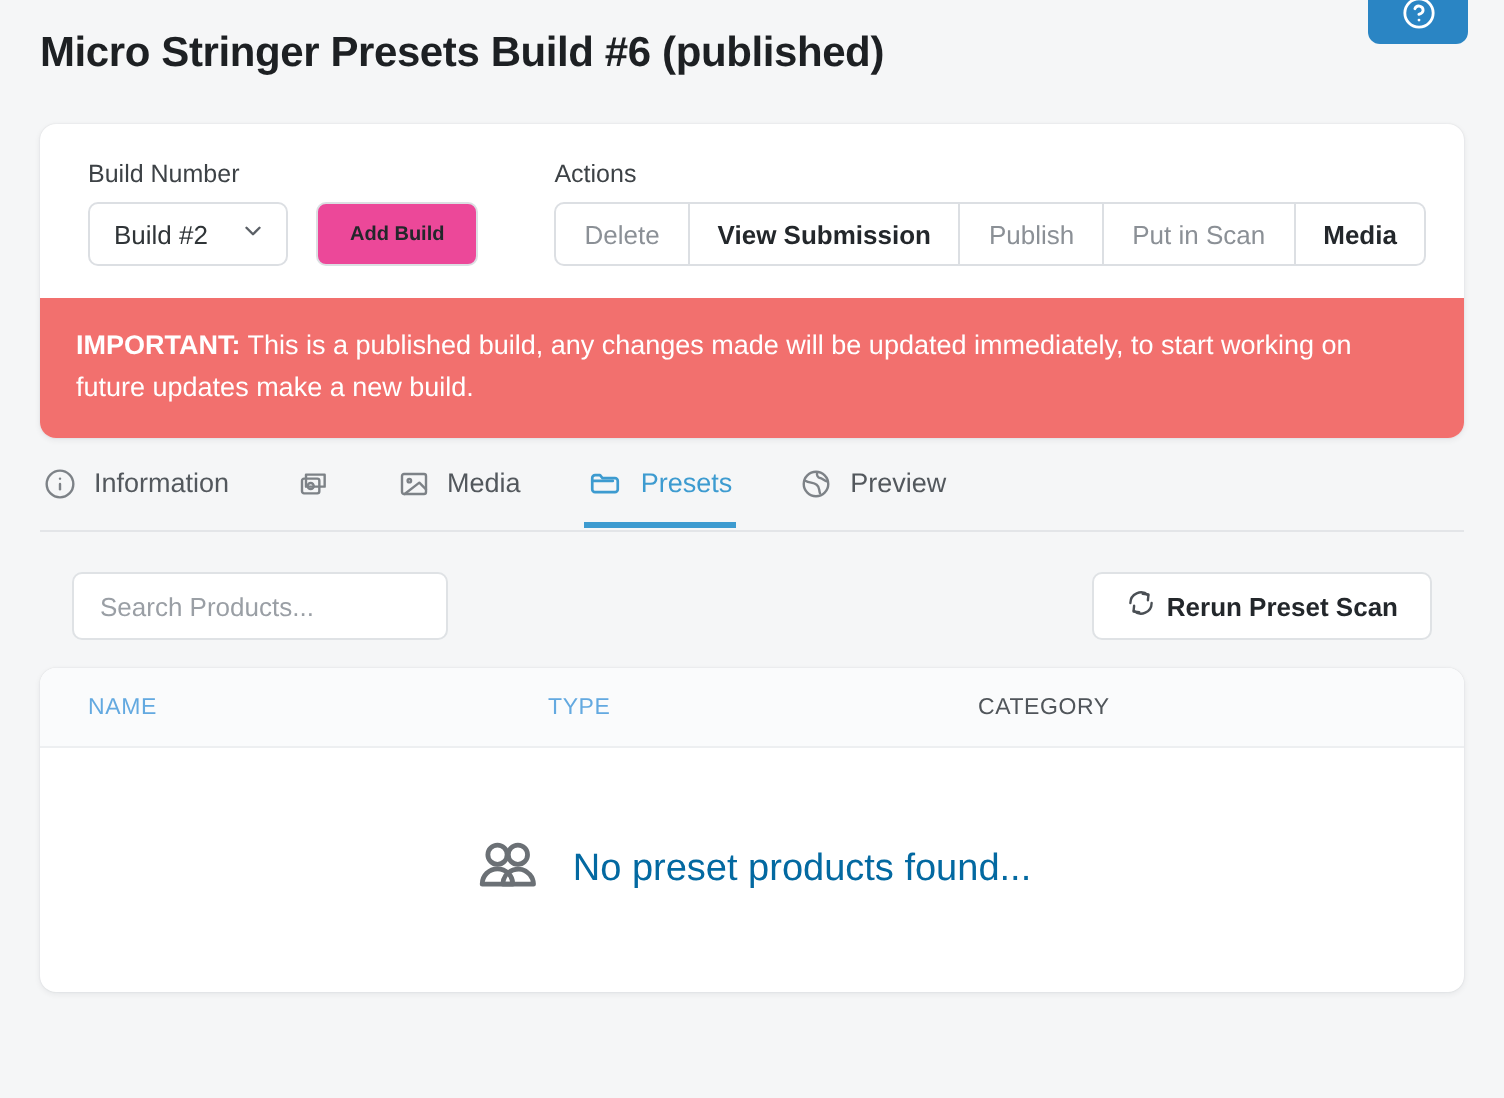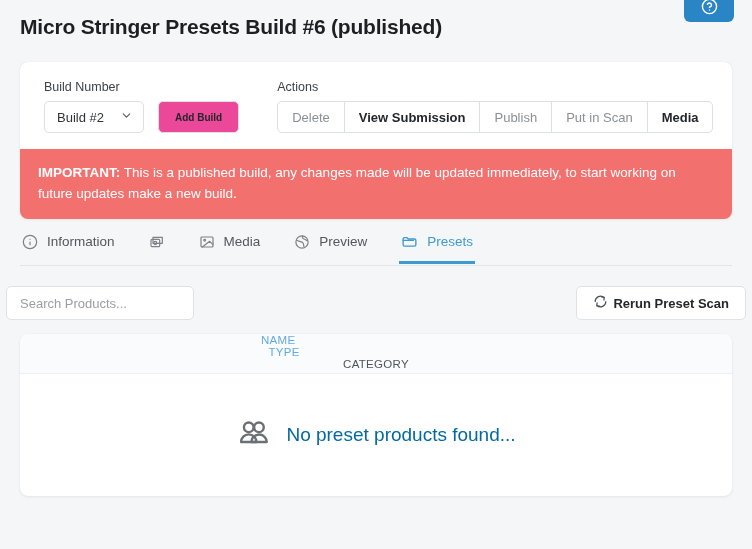--- a/index.html
+++ b/index.html
@@ -158,21 +158,21 @@
     margin-bottom: -1px;
     background: none;
     border-left: none; border-right: none; border-top: none;
     font-family: "Liberation Sans", sans-serif;
   }
   .tab.active { color: #3d9bd0; border-bottom-color: #3d9bd0; }
   .tab svg { display: block; }
 
   
   .toolbar {
-    margin: 0 6px;
+    margin: 0 36px;
     padding: 20px 0 14px 0;
     display: flex;
     align-items: center;
     justify-content: space-between;
   }
   .search-input {
     width: 188px;
     height: 34px;
     padding: 0 13px;
     border: 1px solid #dfe2e5;
@@ -202,21 +202,20 @@
 
   
   .table-card { margin-top: 0; }
   .table-head {
     display: flex;
     background: #fafbfc;
     border-bottom: 1px solid #edeff1;
     height: 40px;
     align-items: center;
     padding: 0 24px;
-    flex-direction: column;
   }
   .th {
     font-size: 11.5px;
     letter-spacing: 0.3px;
     font-weight: normal;
     text-align: left;
   }
   .th.link { color: #63a9e0; cursor: pointer; }
   .th.plain { color: #50555a; }
   .col-name { width: 230px; }
@@ -312,39 +311,39 @@
     <span>
       <svg width="16" height="16" viewBox="0 0 24 24" fill="none" stroke="#7d8287" stroke-width="1.8" stroke-linecap="round" stroke-linejoin="round">
         <rect x="3" y="4.5" width="18" height="15" rx="1.5"></rect>
         <circle cx="8.5" cy="9.5" r="1.3"></circle>
         <polyline points="21 16 16 11 5 19.5"></polyline>
       </svg>
     </span>
     <span>Media</span>
   </button>
 
+  <button class="tab active">
+    <span>
+      <svg width="17" height="17" viewBox="0 0 24 24" fill="none" stroke="#3d9bd0" stroke-width="1.9" stroke-linecap="round" stroke-linejoin="round">
+        <path d="M3 8.5a2 2 0 0 1 2-2h3.5l1.7 2H19a2 2 0 0 1 2 2v6a2 2 0 0 1-2 2H5a2 2 0 0 1-2-2z"></path>
+        <path d="M3 10.5h14.5"></path>
+      </svg>
+    </span>
+    <span>Presets</span>
+  </button>
+
   <button class="tab">
     <span>
       <svg width="16" height="16" viewBox="0 0 24 24" fill="none" stroke="#7d8287" stroke-width="1.8" stroke-linecap="round" stroke-linejoin="round">
         <circle cx="12" cy="12" r="9.2"></circle>
         <path d="M4 9.5c3 1.8 6 1.2 8.5 3s1.5 4 2.5 6.5"></path>
         <path d="M20 10c-2-0.5-3.5-2.5-5-2.5S12 5 13 3.2"></path>
       </svg>
     </span>
     <span>Preview</span>
-  </button>
-
-  <button class="tab active">
-    <span>
-      <svg width="17" height="17" viewBox="0 0 24 24" fill="none" stroke="#3d9bd0" stroke-width="1.9" stroke-linecap="round" stroke-linejoin="round">
-        <path d="M3 8.5a2 2 0 0 1 2-2h3.5l1.7 2H19a2 2 0 0 1 2 2v6a2 2 0 0 1-2 2H5a2 2 0 0 1-2-2z"></path>
-        <path d="M3 10.5h14.5"></path>
-      </svg>
-    </span>
-    <span>Presets</span>
   </button>
 
 </div>
 
 <div class="toolbar">
   <input class="search-input" type="text" placeholder="Search Products..." style="">
   <button class="rerun-btn">
     <span>
       <svg width="15" height="15" viewBox="0 0 24 24" fill="none" stroke="#4a4f54" stroke-width="1.9" stroke-linecap="round" stroke-linejoin="round">
         <path d="M20.5 12a8.5 8.5 0 0 1-14.2 6.3"></path>

